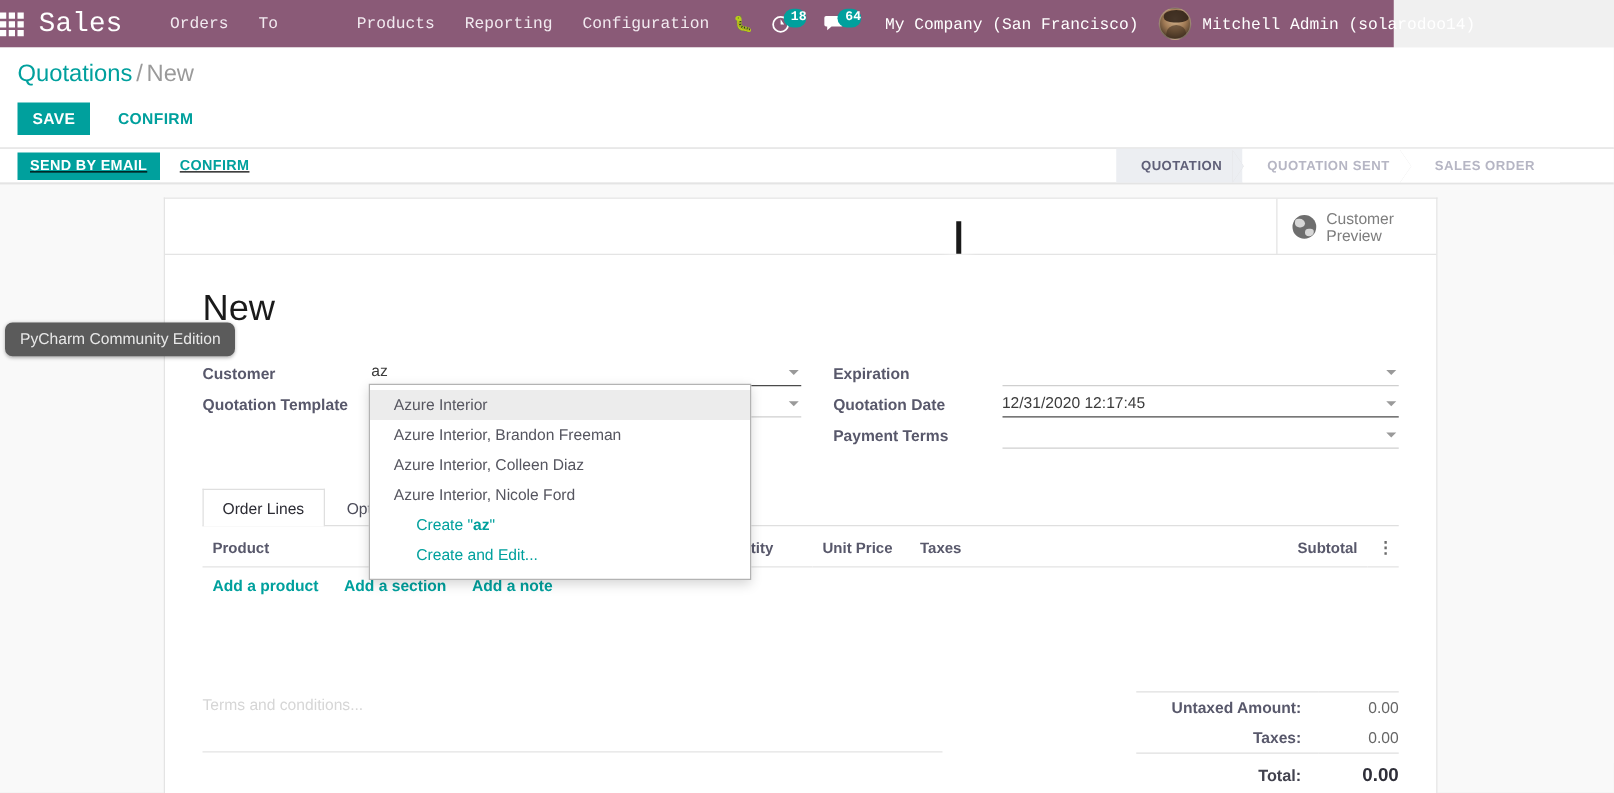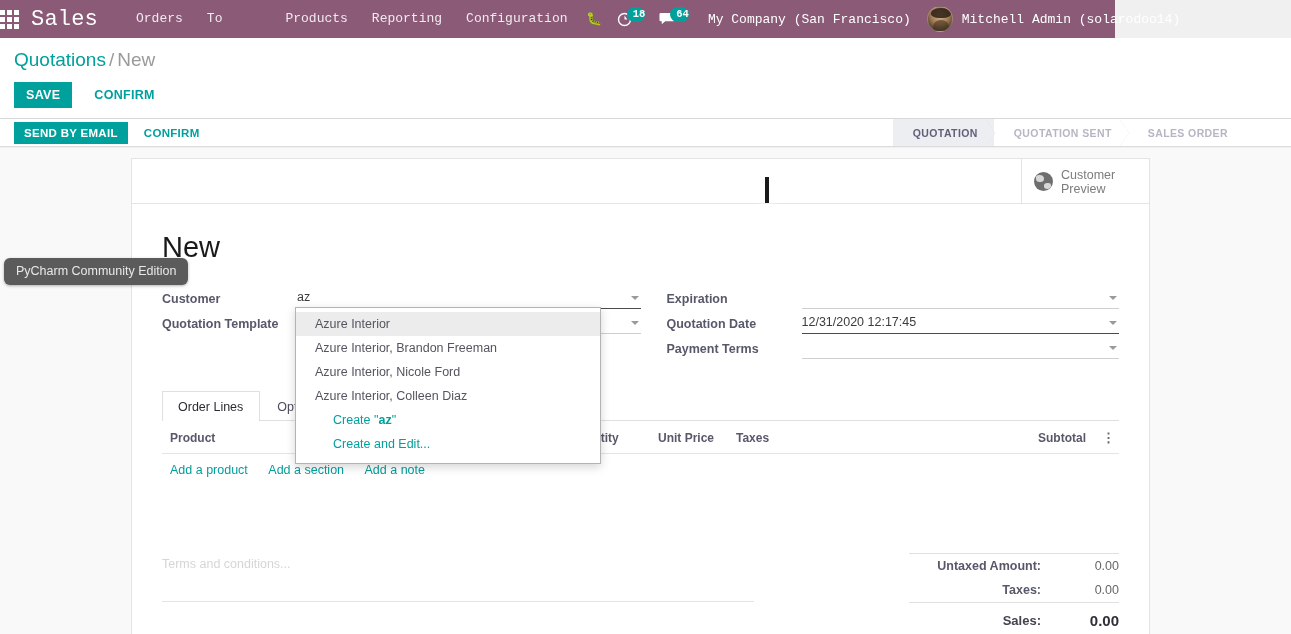--- a/index.html
+++ b/index.html
@@ -113,21 +113,21 @@
     margin-left: 10px; letter-spacing: .3px;
   }
 
   
   .action-bar {
     position: absolute; top: 119px; left: 0;
     width: 1291px; height: 28px;
     background: #ffffff;
     border-bottom: 1px solid #dcdcdc;
   }
-  .action-left { position: absolute; left: 14px; top: 0; display: flex; align-items: center; height: 27px;}
+  .action-left { position: absolute; left: 14px; top: 0; display: flex; align-items: center; height: 27px; text-decoration: underline;}
   .btn-primary-sm {
     background: #00a09d; color: #ffffff;
     font-size: 11.5px; font-weight: bold;
     padding: 5px 10px; border: none; cursor: pointer; letter-spacing: .3px;
   }
   .btn-link-sm {
     background: transparent; color: #00a09d;
     font-size: 11.5px; font-weight: bold;
     padding: 5px 10px; border: none; cursor: pointer;
     margin-left: 6px; letter-spacing: .3px;
@@ -281,21 +281,21 @@
   .lines-table { width: 100%; border-collapse: collapse; }
   .lines-table th {
     font-size: 12px; font-weight: bold; color: #58586b;
     text-align: left; padding: 9px 8px 8px 8px;
     border-bottom: 1px solid #e4e4e4;
     white-space: nowrap;
   }
   .lines-table th.num { text-align: right; }
   .th-optcol { width: 22px; text-align: center !important; padding-right: 4px !important; }
   .dots-icon { color: #6b6b6b; font-size: 13px; letter-spacing: 0; cursor: pointer; }
-  .add-row td { padding: 6px 8px 7px 8px; }
+  .add-row td { padding: 6px 8px 7px 8px; font-weight: bold; }
   .add-link {
     color: #00a09d; font-size: 12.5px; margin-right: 16px;
     cursor: pointer; text-decoration: none;
   }
   .lines-spacer { height: 58px; }
 
   
   .bottom-area { display: flex; margin-top: 10px; padding-bottom: 16px; }
   .terms-col { width: 620px; padding-left: 0; }
   .terms-placeholder {
@@ -511,35 +511,35 @@
             <tbody>
               <tr class="sep-top">
                 <td class="lbl">Untaxed Amount:</td>
                 <td class="val">0.00</td>
               </tr>
               <tr>
                 <td class="lbl">Taxes:</td>
                 <td class="val">0.00</td>
               </tr>
               <tr class="grand">
-                <td class="lbl">Sales:</td>
+                <td class="lbl">Total:</td>
                 <td class="val">0.00</td>
               </tr>
             </tbody>
           </table>
         </div>
       </div>
 
     </div>
   </div>
 </div>
 
 <div class="autocomplete">
   <div class="ac-item hl">Azure Interior</div>
   <div class="ac-item">Azure Interior, Brandon Freeman</div>
+  <div class="ac-item">Azure Interior, Colleen Diaz</div>
   <div class="ac-item">Azure Interior, Nicole Ford</div>
-  <div class="ac-item">Azure Interior, Colleen Diaz</div>
   <div class="ac-item create"><span>Create "</span><b>az</b><span>"</span></div>
   <div class="ac-item create">Create and Edit...</div>
 </div>
 
 <div class="os-tooltip">PyCharm Community Edition</div>
 <div class="text-cursor"></div>
 
 </body></html>

